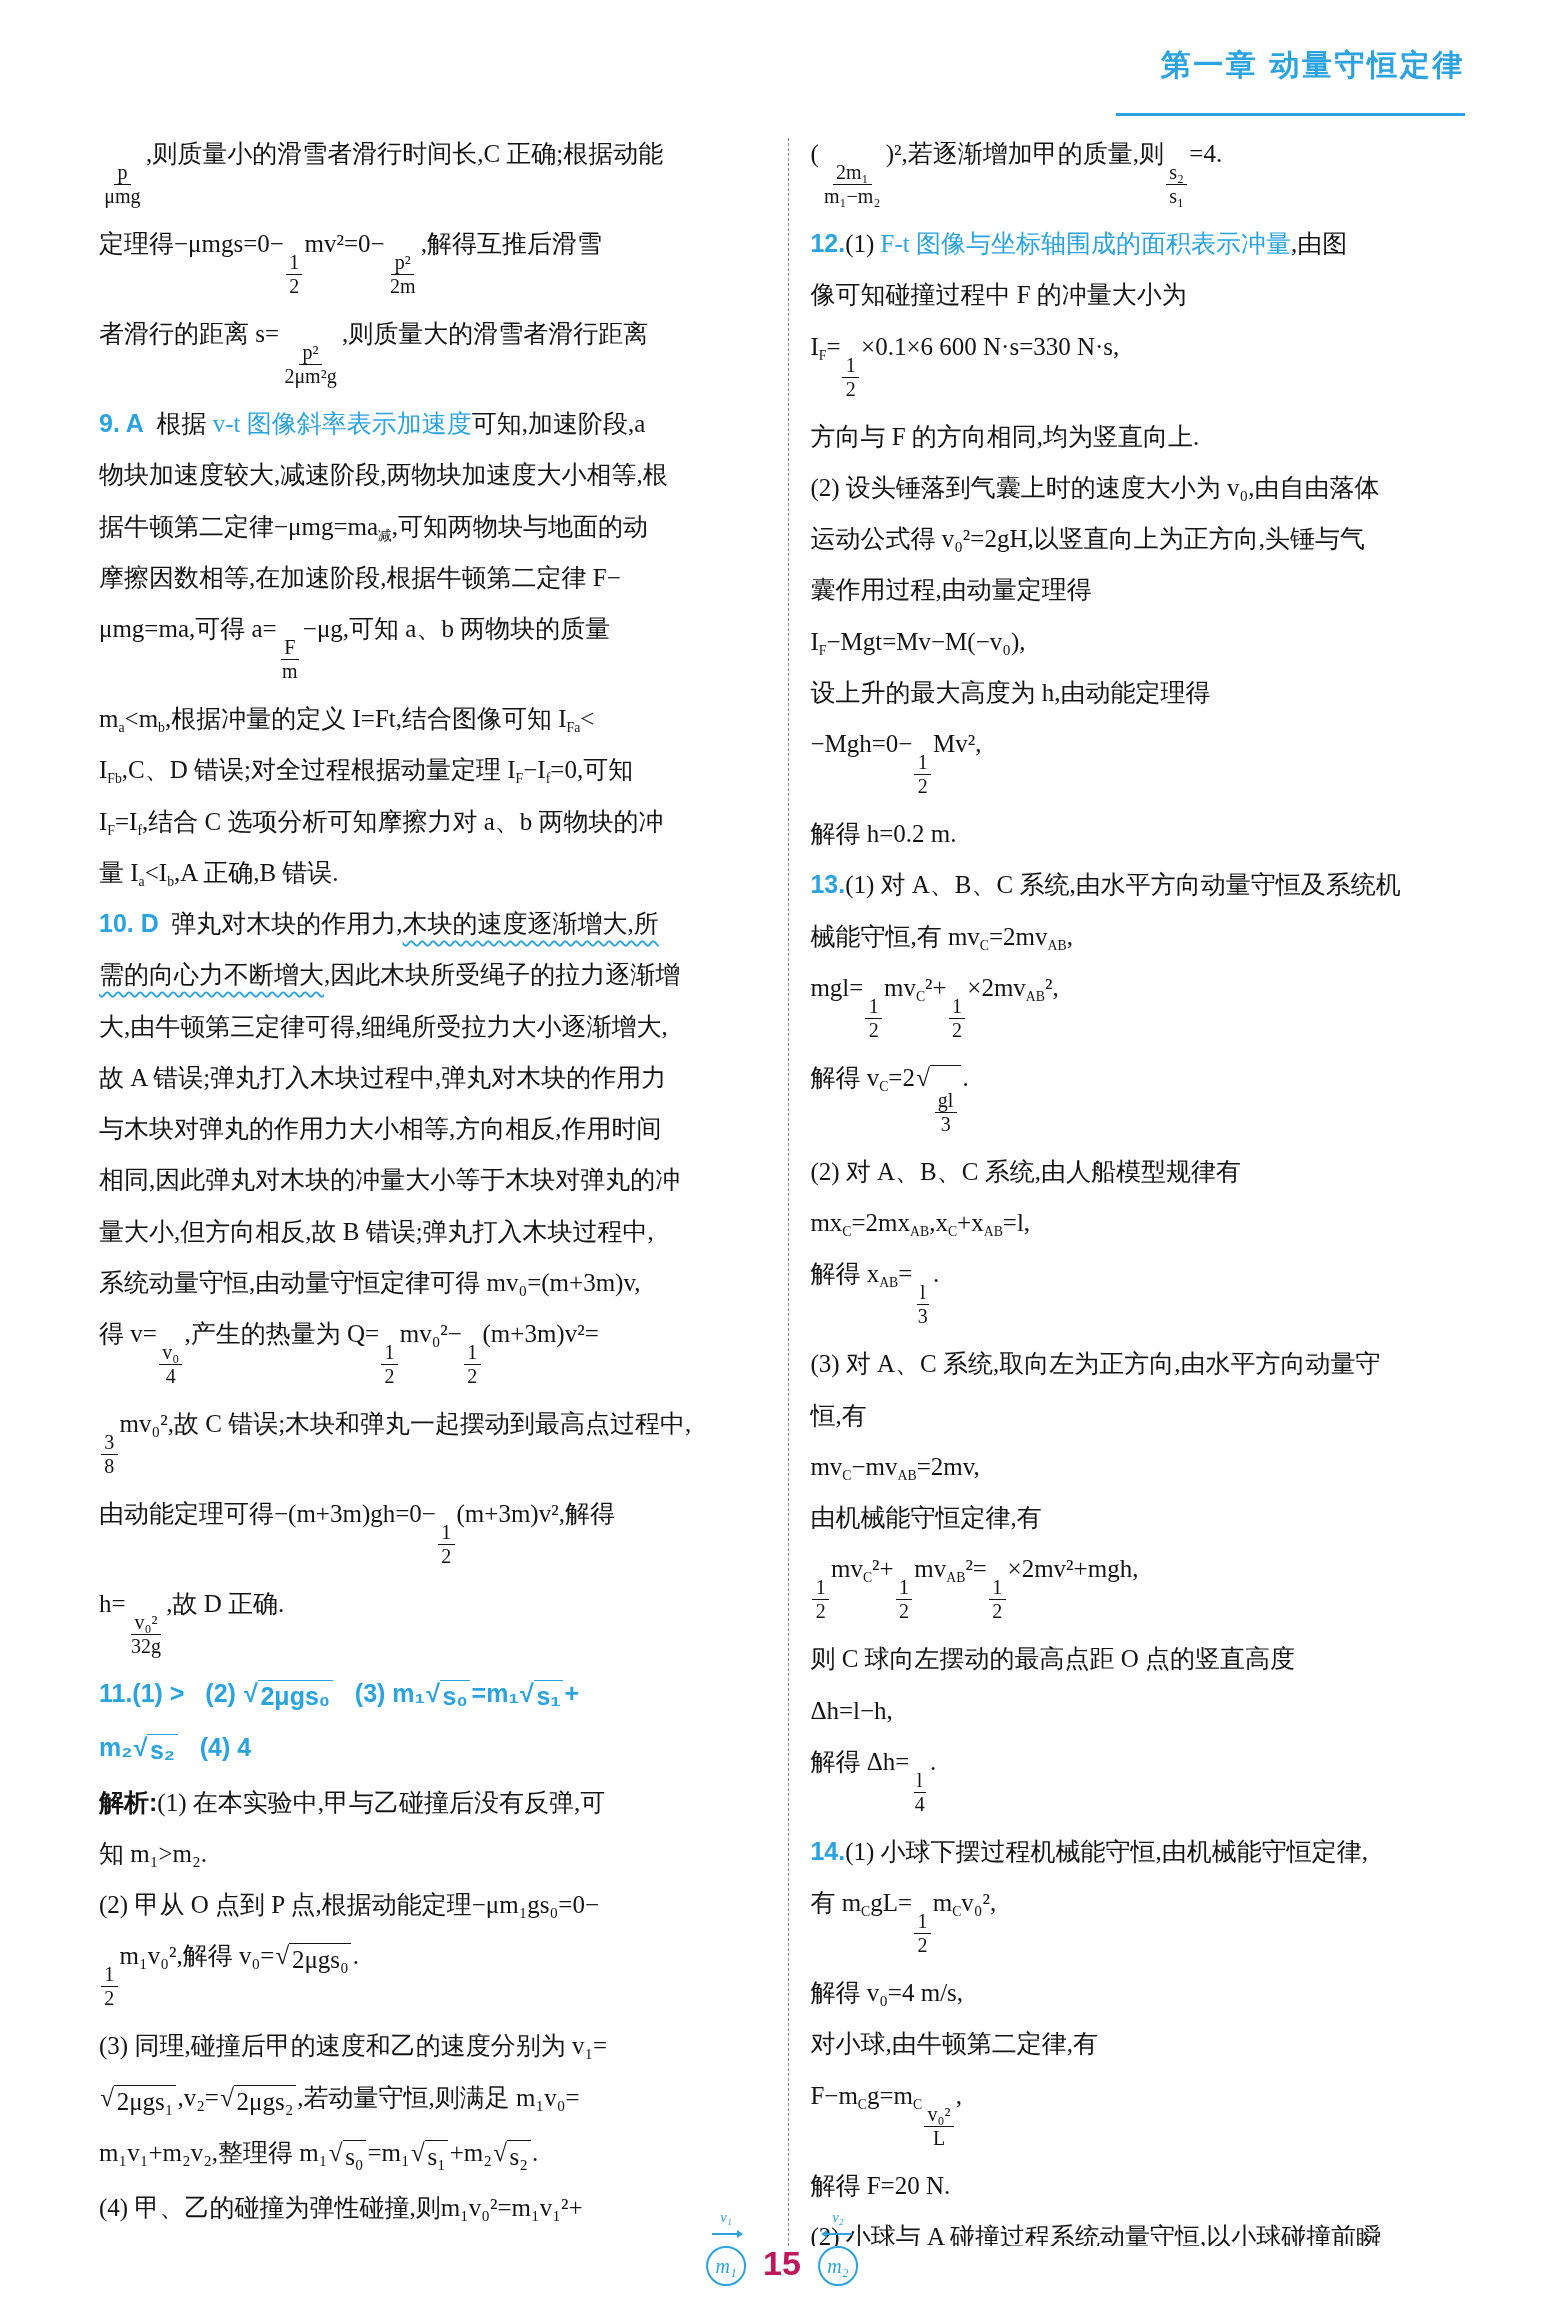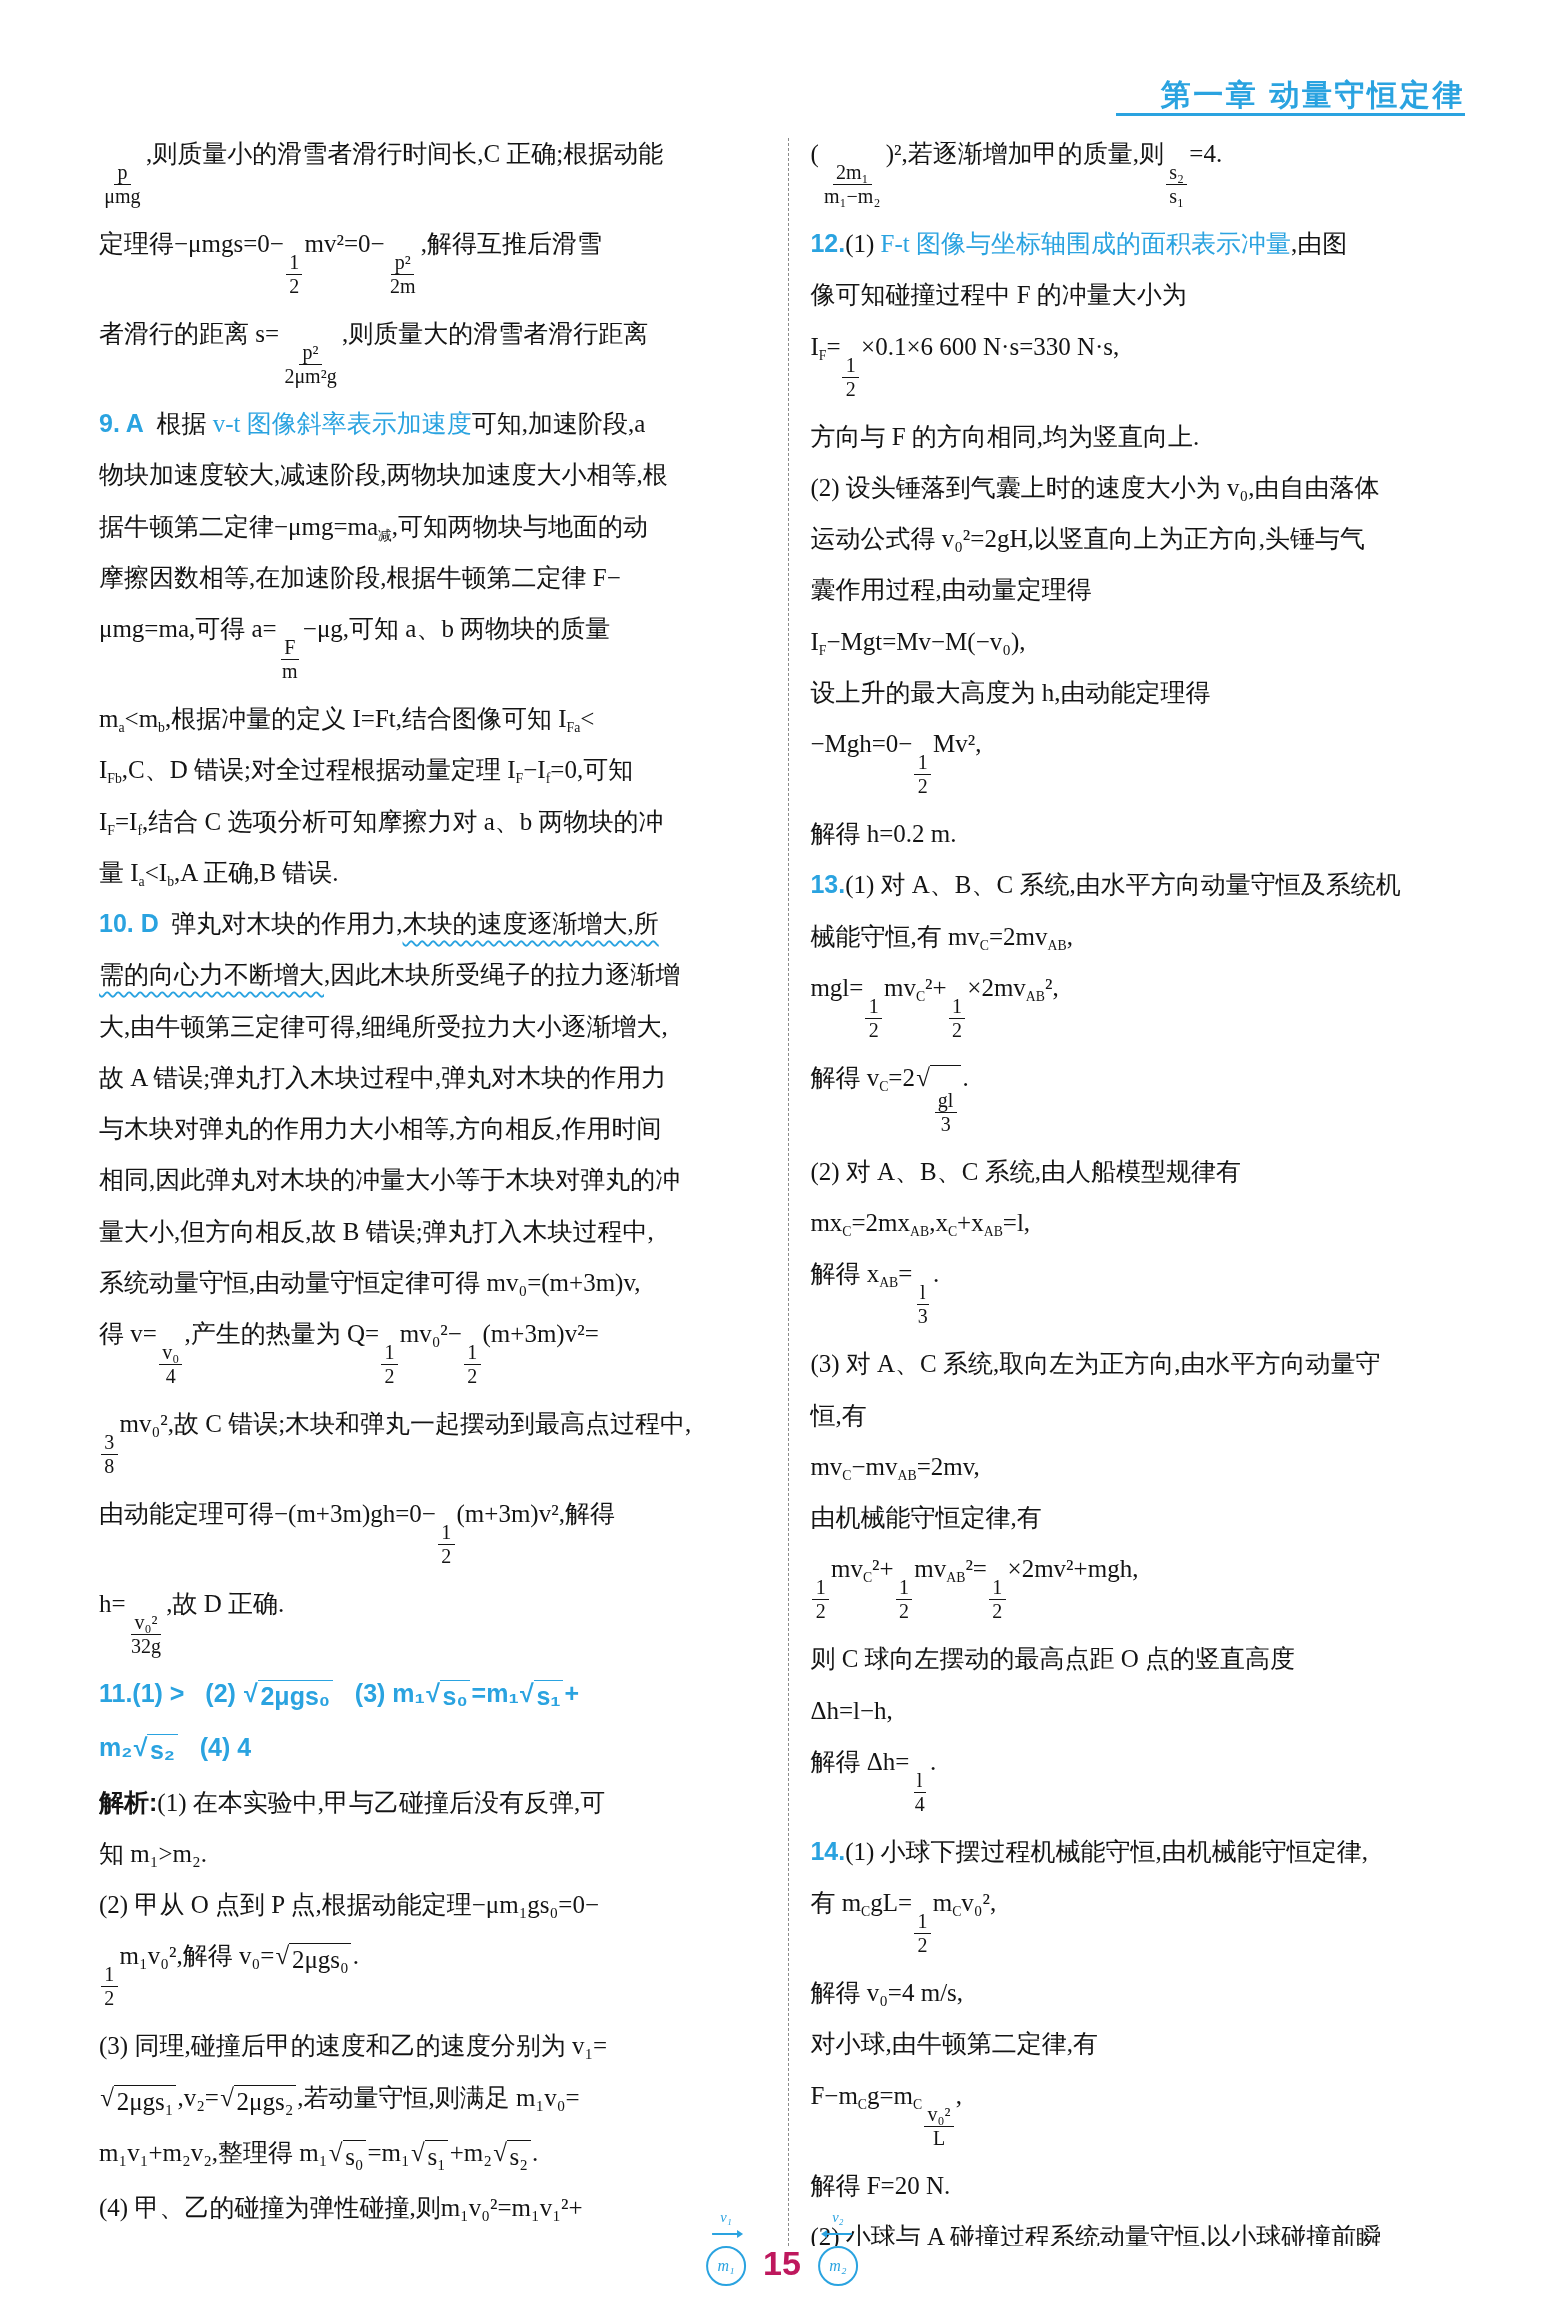--- a/index.html
+++ b/index.html
@@ -1,18 +1,18 @@
 <!DOCTYPE html>
 <html style="font-size:10.5px"><head>
 <meta charset="utf-8">
 <style>
   html,body{margin:0;padding:0;background:#e8e8e8;}
   .page{position:relative;width:1564px;height:2319px;background:#ffffff;overflow:hidden;
         font-family:"Liberation Serif",serif;color:#141414;}
-  .header{position:absolute;top:75px;right:99px;text-align:right;
+  .header{position:absolute;top:45px;right:99px;text-align:right;
           font-family:"Liberation Sans",sans-serif;font-weight:bold;
           font-size:30px;letter-spacing:2.6px;}
   .header-underline{position:absolute;top:113px;right:99px;width:349px;height:2.6px;}
   .content{position:absolute;top:138px;left:99px;display:flex;height:2108px;overflow:hidden;}
   .col{width:667px;}
   .col-right{margin-left:22.4px;padding-left:21px;border-left:1.3px dashed #8a8a8a;}
   .line{white-space:pre;font-size:25px;line-height:1.25;margin-bottom:20px;}
   .seg{display:inline;}
   .seg.num{font-weight:bold;font-family:"Liberation Sans",sans-serif;}
   .seg.bold{font-weight:bold;font-family:"Liberation Sans",sans-serif;}
@@ -31,21 +31,21 @@
   .page-num{font-size:34px;font-weight:bold;font-family:"Liberation Sans",sans-serif;
             color:#be185d;padding-bottom:2.6px;}
   .micon{display:flex;flex-direction:column;align-items:center;line-height:1;gap:7px;}
   .micon .vlabel{font-style:italic;font-size:14.5px;margin-bottom:1.3px;font-family:"Liberation Serif",serif;}
   .micon .arrow{position:relative;width:29px;height:2px;margin-bottom:4px;}
   .micon .arrow::after{content:"";position:absolute;top:-3.3px;border:4.6px solid transparent;}
   .micon .arrow.right::after{right:-6.6px;border-left-width:6.6px;}
   .micon .arrow.left::after{left:-6.6px;border-right-width:6.6px;}
   .micon .ball{width:36px;height:36px;border:2.3px solid;border-radius:50%;
                display:flex;align-items:center;justify-content:center;
-               font-style:italic;font-size:16px;}
+               font-style:italic;font-size:20px;}
 </style>
 <style>.seg.num,.seg.em{color:#2aa3e0;} .seg.wavy{text-decoration-color:#2aa3e0;}
 .micon .arrow.right::after{border-left-color:#2aa3e0;} .micon .arrow.left::after{border-right-color:#2aa3e0;}</style></head>
 <body>
 
 <div class="page">
 
   <div class="header" style="color: rgb(42, 163, 224);">第一章  动量守恒定律</div>
   <div class="header-underline" style="background: rgb(42, 163, 224);"></div>
 

